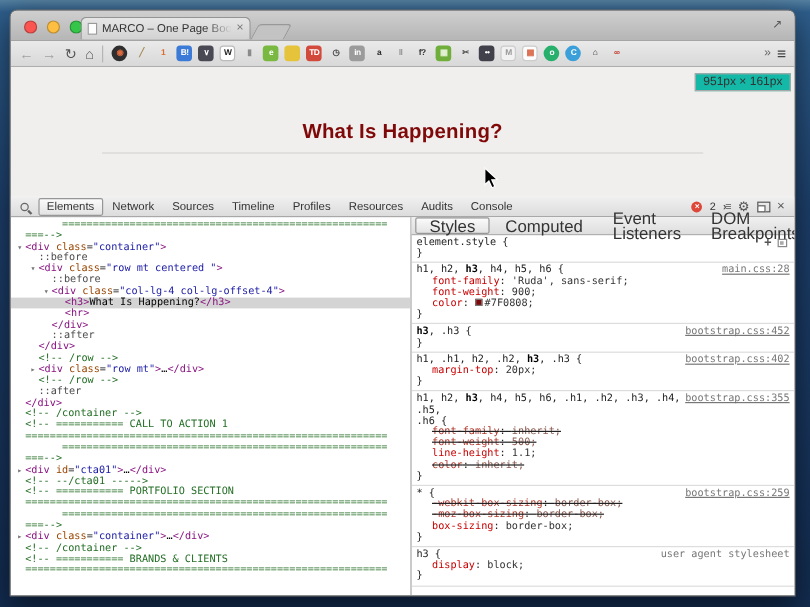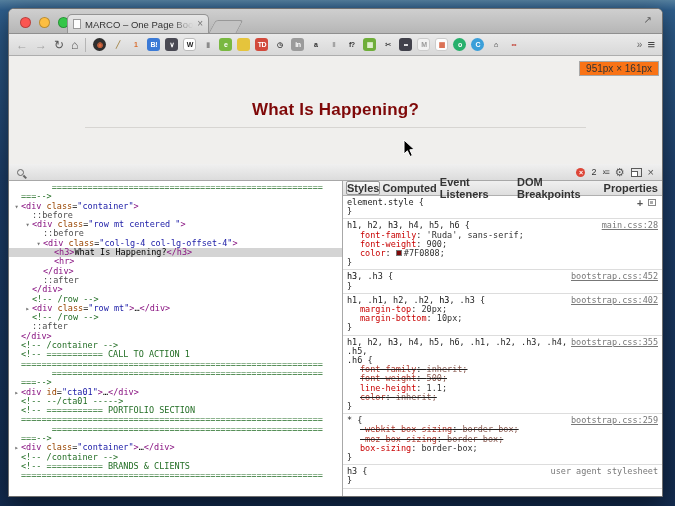--- a/index.html
+++ b/index.html
@@ -38,21 +38,21 @@
     border-bottom:1px solid #adadad; display:flex; align-items:center; padding:0 7px; gap:5px; }
   .navbtn{ font-size:12px; color:#555; line-height:14px; }
   .navbtn.dim{ color:#a2a2a2; }
   .tsep{ width:1px; height:14px; background:#b5b5b5; margin:0 2px; }
   .ext{ width:13px; height:13px; border-radius:3px; font-size:7px; font-weight:bold;
     display:flex; align-items:center; justify-content:center; line-height:13px; letter-spacing:-.5px; }
   .overflow{ margin-left:auto; font-size:10px; color:#666; }
   .menu{ font-size:13px; color:#444; font-weight:bold; }
   
   .page{ height:108px; flex:0 0 108px; background:#f0efed; position:relative; }
-  .sizetip{ position:absolute; top:5px; right:3px; background:#f97316; border:1px solid #a8a8a8;
+  .sizetip{ position:absolute; top:5px; right:3px; background:#14b8a6; border:1px solid #a8a8a8;
     font-size:10px; color:#333; padding:1px 6px; }
   .heading{ padding-top:44px; text-align:center; font-size:17px; font-weight:900;
     letter-spacing:.2px; color:#7F0808; }
   .pagehr{ width:76.6%; margin:7px auto 0; border:none; border-top:1px solid #d7d5d2; }
   .cursor{ position:absolute; left:403px; top:139px; z-index:60; }
   
   .devtools{ flex:1 1 auto; display:flex; flex-direction:column; background:#fff; }
   .dtbar{ height:17px; flex:0 0 17px; background:linear-gradient(#f0f0f0,#dcdcdc);
     border-bottom:1px solid #a8a8a8; display:flex; align-items:center; padding:0 5px; gap:2px; }
   .mag{ width:7px; height:7px; border:1.5px solid #666; border-radius:50%; position:relative; margin:0 6px 0 3px; }
@@ -77,27 +77,27 @@
     font-size:8.5px; line-height:9.3px; padding-top:2px; white-space:pre; }
   .trow{ height:9.3px; }
   .trow.sel{ background:#d4d4d4; }
   .arrow{ display:inline-block; width:9px; color:#777; font-size:7px; text-align:center; }
   .sg-p{ color:#881280; } .sg-n{ color:#994500; } .sg-v{ color:#1a1aa6; }
   .sg-c{ color:#236e25; } .sg-g{ color:#4d4d4d; } .sg-k{ color:#000; }
   
   .rightcol{ flex:1 1 auto; display:flex; flex-direction:column; min-width:0; }
   .stabs{ height:15px; flex:0 0 15px; background:linear-gradient(#f0f0f0,#dedede);
     border-bottom:1px solid #b0b0b0; display:flex; align-items:center; padding:0 3px; gap:1px; }
-  .stab{ font-size:11px; color:#333; padding:0 0; border:1px solid transparent; line-height:12px;font-weight:bold; }
+  .stab{ font-size:14px; color:#333; padding:0 11px; border:1px solid transparent; line-height:12px; }
   .stab.act{ background:linear-gradient(#fbfbfb,#e3e3e3); border:1px solid #979797; border-radius:2px; }
   .rules{ flex:1 1 auto; overflow:hidden; font-family:"DejaVu Sans Mono", monospace;
     font-size:8.5px; line-height:9.2px; color:#222; }
   .sec{ border-bottom:1px solid #ddd; padding:2px 4px; position:relative; }
   .shead{ position:relative; padding-right:72px; }
-  .selp{ color:#222; } .selb{ color:#000; font-weight:normal;margin-top:25px; }
+  .selp{ color:#222; } .selb{ color:#000; font-weight:bold;margin-top:25px; }
   .slink{ position:absolute; right:0; top:0; color:#777; text-decoration:underline; }
   .slink.ua{ text-decoration:none;text-align:right; }
   .sel2{ color:#222; }
   .prop{ padding-left:13px; }
   .pname{ color:#c80000; } .pval{ color:#333;text-align:right; }
   .struck{ text-decoration:line-through; }
   .struck .pname{ color:#b03a2e; } .struck .pval{ color:#8a5a50; }
   .swatch{ display:inline-block; width:6px; height:6px; border:1px solid #777; margin-right:2px; }
   .esicons{ position:absolute; right:2px; top:0; display:flex; gap:5px; align-items:center; }
   .plusic{ color:#555; font-weight:bold; font-size:10px; line-height:9px; }
@@ -164,20 +164,30 @@
 
   <div class="page">
     <span class="sizetip">951px × 161px</span>
     <div class="heading">What Is Happening?</div>
     <hr class="pagehr">
   </div>
 
   <div class="devtools">
     <div class="dtbar">
       <span class="mag"></span>
+      <span id="dttabs" style="display:flex;gap:1px;align-items:center;">
+          <div class="dttab act">Elements</div>
+          <div class="dttab">Network</div>
+          <div class="dttab">Sources</div>
+          <div class="dttab">Timeline</div>
+          <div class="dttab">Profiles</div>
+          <div class="dttab">Resources</div>
+          <div class="dttab">Audits</div>
+          <div class="dttab">Console</div>
+        </span>
       <span class="dtright">
         <span class="errbadge">×</span>
         <span class="errcount">2</span>
         <span class="drawerico">›≡</span>
         <span class="gearico">⚙</span>
         <span class="dockico"></span>
         <span class="closeico">×</span>
       </span>
     </div>
     <div class="dtmain">
@@ -208,41 +218,41 @@
               <div class="prop"><span class="pname">color</span>: <span class="swatch" style="background: rgb(127, 8, 8);"></span><span class="pval">#7F0808;</span></div>
               <div>}</div>
             </div>
             <div class="sec">
               <div class="shead"><span class="selb">h3</span><span class="selp">, .h3 {</span><span class="slink">bootstrap.css:452</span></div>
               <div>}</div>
             </div>
             <div class="sec">
               <div class="shead"><span class="selp">h1, .h1, h2, .h2, </span><span class="selb">h3</span><span class="selp">, .h3 {</span><span class="slink">bootstrap.css:402</span></div>
               <div class="prop"><span class="pname">margin-top</span>: <span class="pval">20px;</span></div>
-              <div class="prop"><span class="pname">margin-bottom</span>: <span class="pval">10px;</span></div>
               <div>}</div>
             </div>
             <div class="sec">
               <div class="shead"><span class="selp">h1, h2, </span><span class="selb">h3</span><span class="selp">, h4, h5, h6, .h1, .h2, .h3, .h4, .h5,</span><span class="slink">bootstrap.css:355</span></div>
               <div class="sel2">.h6 {</div>
               <div class="prop struck"><span class="pname">font-family</span>: <span class="pval">inherit;</span></div>
               <div class="prop struck"><span class="pname">font-weight</span>: <span class="pval">500;</span></div>
               <div class="prop"><span class="pname">line-height</span>: <span class="pval">1.1;</span></div>
               <div class="prop struck"><span class="pname">color</span>: <span class="pval">inherit;</span></div>
               <div>}</div>
             </div>
             <div class="sec">
               <div class="shead"><span class="selp">* {</span><span class="slink">bootstrap.css:259</span></div>
               <div class="prop struck"><span class="pname">-webkit-box-sizing</span>: <span class="pval">border-box;</span></div>
               <div class="prop struck"><span class="pname">-moz-box-sizing</span>: <span class="pval">border-box;</span></div>
               <div class="prop"><span class="pname">box-sizing</span>: <span class="pval">border-box;</span></div>
               <div>}</div>
             </div>
             <div class="sec">
               <div class="shead"><span class="selp">h3 {</span><span class="slink ua">user agent stylesheet</span></div>
+              <div class="prop"><span class="pname">display</span>: <span class="pval">block;</span></div>
               <div>}</div>
             </div>
           </div>
 
       </div>
     </div>
   </div>
 </div>
 
 <svg class="cursor" width="13" height="19" viewBox="0 0 13 19">

